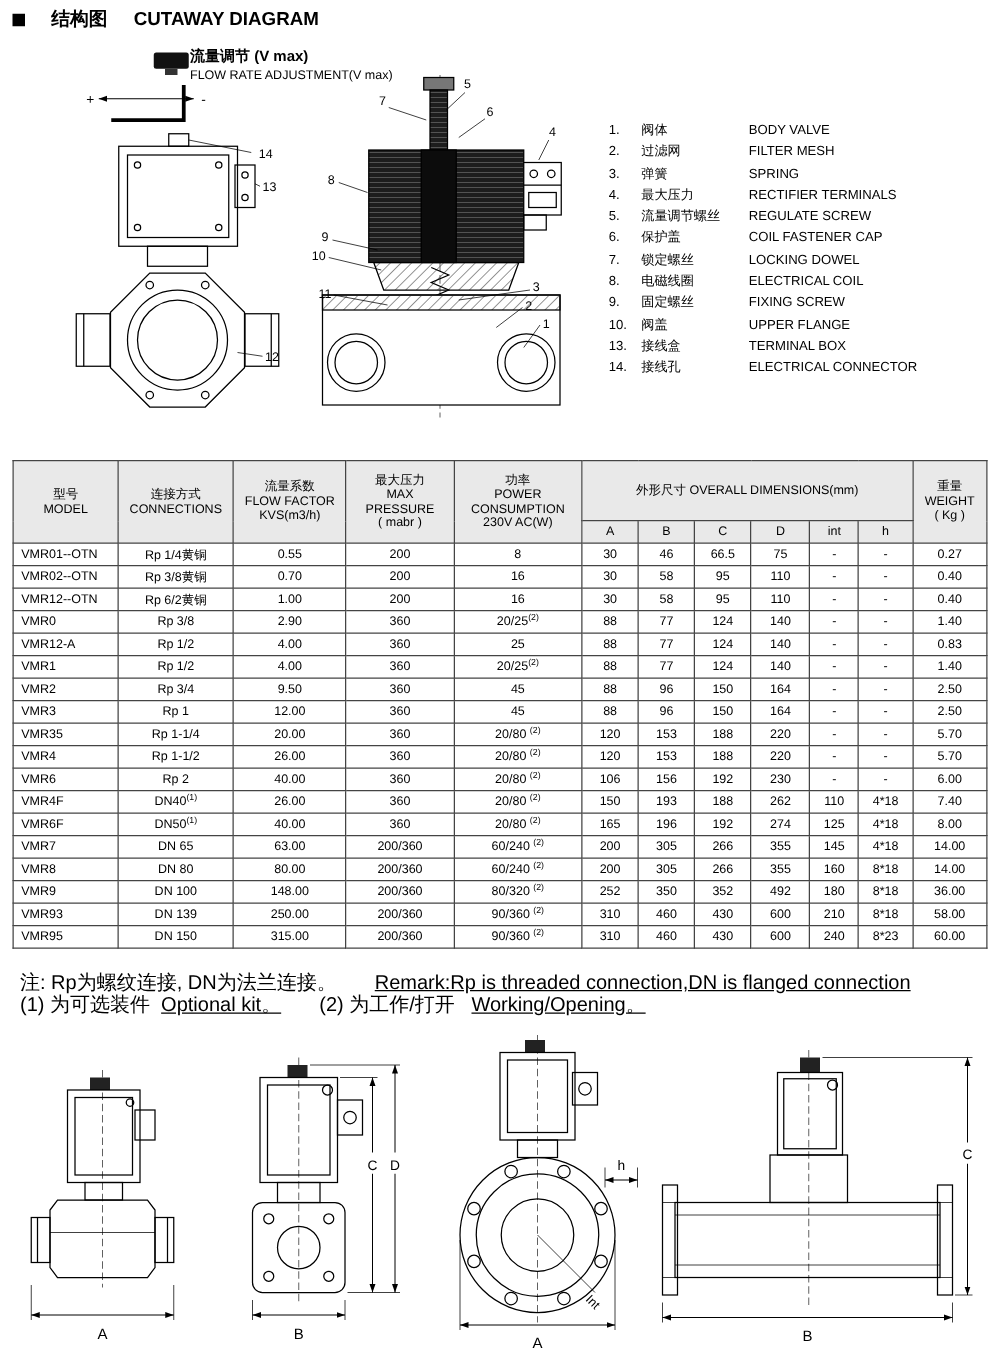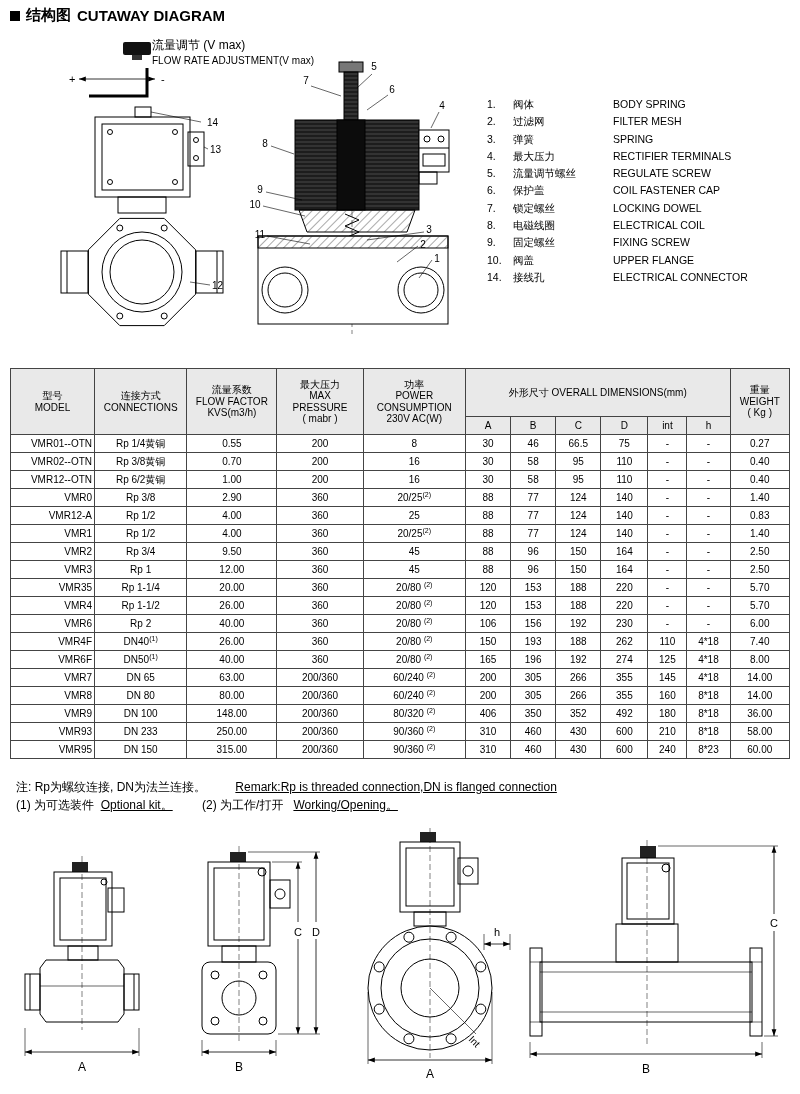--- a/index.html
+++ b/index.html
@@ -1,48 +1,48 @@
 <!DOCTYPE html>
 <html><head>
 <meta charset="utf-8">
 <style>
   *{box-sizing:border-box;margin:0;padding:0}
   html,body{background:#fff}
   body{font-family:"Liberation Sans","DejaVu Sans",sans-serif;color:#000}
   .page{position:relative;width:800px;height:1094px;background:#fff;overflow:hidden}
 
-  .hdr{position:absolute;left:10px;top:6px;display:flex;align-items:center;gap:6px;
+  .hdr{position:absolute;left:10px;top:6px;display:flex;align-items:center;gap:21px;
        font-size:15px;font-weight:bold}
   .sq{width:10px;height:10px;background:#000;display:inline-block}
 
   .flow-label{position:absolute;left:152px;top:38px;line-height:15px}
-  .flow-label .zh{font-size:12px;font-weight:normal;display:block}
+  .flow-label .zh{font-size:12px;font-weight:bold;display:block}
   .flow-label .en{font-size:10px;font-weight:normal;display:block}
 
   .top-svg{position:absolute;left:15px;top:32px}
   .bot-svg{position:absolute;left:10px;top:816px}
 
   .parts{position:absolute;left:487px;top:96px;width:302px}
   .part-row{display:flex;font-size:10.5px;line-height:17.3px}
   .pno{width:26px}
-  .pzh{width:100px}
+  .pzh{width:86px}
   .pen{flex:1}
 
   table.spec{position:absolute;left:10px;top:368px;width:780px;border-collapse:collapse;
              table-layout:fixed;font-size:10px;text-align:center}
   .spec th,.spec td{border:1px solid #444;padding:1px 2px;height:18px;overflow:hidden;
                     white-space:nowrap}
   .spec thead th{background:#e9e9e9;font-weight:normal;font-size:10px;line-height:11.5px}
   .spec thead tr:first-child th{height:48px}
   .spec td{height:18px}
-  .spec td.mcol{text-align:right;padding-left:6px}
+  .spec td.mcol{text-align:left;padding-left:6px}
   .spec sup{font-size:7px;vertical-align:super}
   .thl{display:block}
 
-  .notes{position:absolute;left:16px;top:778px;font-size:12px;line-height:18px}
+  .notes{position:absolute;left:16px;top:778px;font-size:16px;line-height:18px}
   .notes .gap{display:inline-block;width:26px}
   .u{text-decoration:underline}
 
   svg text{font-family:"Liberation Sans","DejaVu Sans",sans-serif;fill:#000;stroke:none}
 </style>
 </head>
 <body>
 
 <div class="page">
 
@@ -168,21 +168,21 @@
     <text x="245" y="206" font-size="10" text-anchor="middle">11</text>
     <text x="414" y="201" font-size="10" text-anchor="middle">3</text>
     <text x="408" y="216" font-size="10" text-anchor="middle">2</text>
     <text x="422" y="230" font-size="10" text-anchor="middle">1</text>
   </svg>
 
   <div class="parts" id="parts-list">
       <div class="part-row">
         <span class="pno">1.</span>
         <span class="pzh">阀体</span>
-        <span class="pen">BODY SPRING</span>
+        <span class="pen">BODY VALVE</span>
       </div>
       <div class="part-row">
         <span class="pno">2.</span>
         <span class="pzh">过滤网</span>
         <span class="pen">FILTER MESH</span>
       </div>
       <div class="part-row">
         <span class="pno">3.</span>
         <span class="pzh">弹簧</span>
         <span class="pen">SPRING</span>
@@ -214,20 +214,25 @@
       </div>
       <div class="part-row">
         <span class="pno">9.</span>
         <span class="pzh">固定螺丝</span>
         <span class="pen">FIXING SCREW</span>
       </div>
       <div class="part-row">
         <span class="pno">10.</span>
         <span class="pzh">阀盖</span>
         <span class="pen">UPPER FLANGE</span>
+      </div>
+      <div class="part-row">
+        <span class="pno">13.</span>
+        <span class="pzh">接线盒</span>
+        <span class="pen">TERMINAL BOX</span>
       </div>
       <div class="part-row">
         <span class="pno">14.</span>
         <span class="pzh">接线孔</span>
         <span class="pen">ELECTRICAL CONNECTOR</span>
       </div>
     </div>
 
   <table class="spec">
     <colgroup>
@@ -500,31 +505,31 @@
           <td>160</td>
           <td>8*18</td>
           <td>14.00</td>
         </tr>
         <tr>
           <td class="mcol">VMR9</td>
           <td>DN 100</td>
           <td>148.00</td>
           <td>200/360</td>
           <td>80/320 <sup>(2)</sup></td>
-          <td>406</td>
+          <td>252</td>
           <td>350</td>
           <td>352</td>
           <td>492</td>
           <td>180</td>
           <td>8*18</td>
           <td>36.00</td>
         </tr>
         <tr>
           <td class="mcol">VMR93</td>
-          <td>DN 233</td>
+          <td>DN 139</td>
           <td>250.00</td>
           <td>200/360</td>
           <td>90/360 <sup>(2)</sup></td>
           <td>310</td>
           <td>460</td>
           <td>430</td>
           <td>600</td>
           <td>210</td>
           <td>8*18</td>
           <td>58.00</td>

